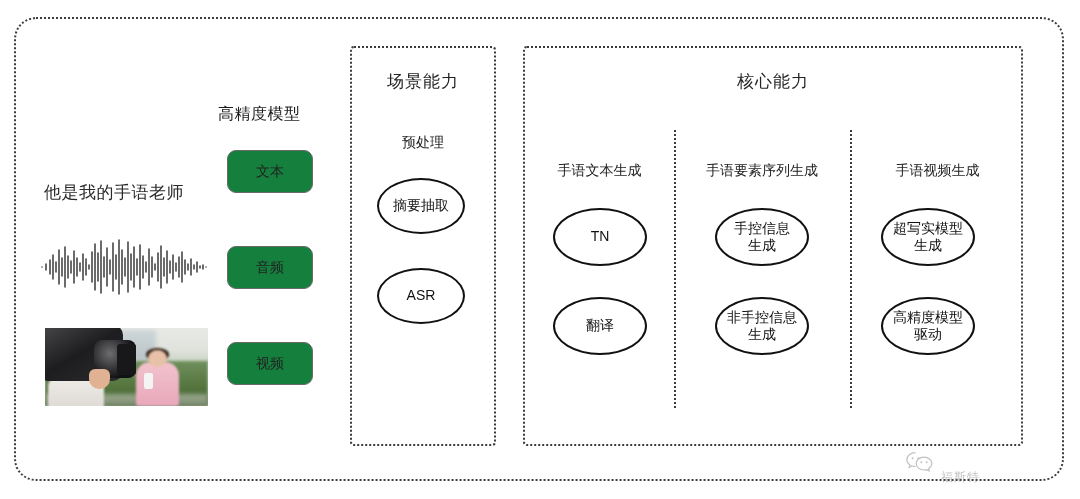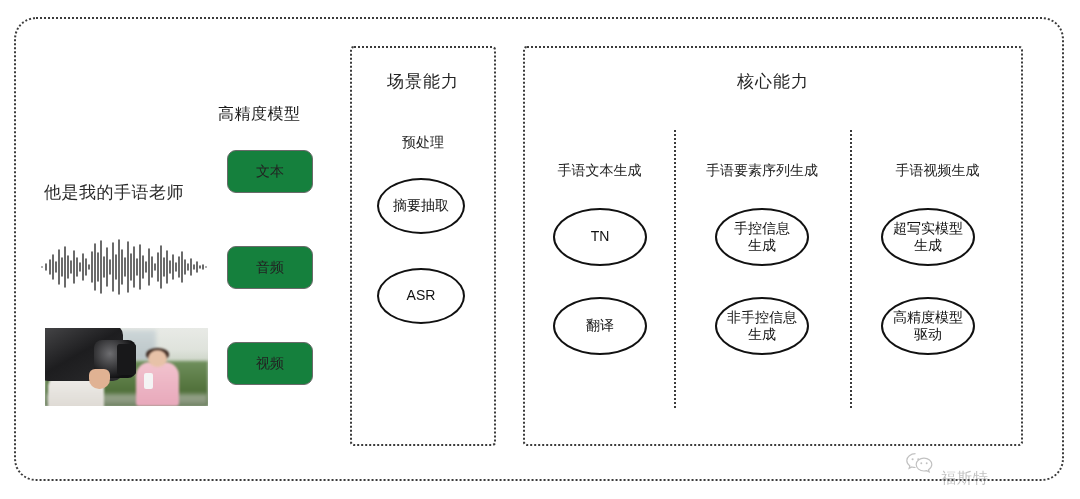--- a/index.html
+++ b/index.html
@@ -210,21 +210,21 @@
   
   #watermark {
     position: absolute;
     left: 905px; top: 437px;
     display: flex;
     align-items: center;
     gap: 6px;
     opacity: 0.42;
   }
   #watermark .wm-text {
-    font-size: 15px;
+    font-size: 12px;
     color: #6d6d6d;
     letter-spacing: 1px;
     margin-top: 32px;
   }
 </style>
 </head>
 <body>
 
 <div id="outer-frame"></div>
 

